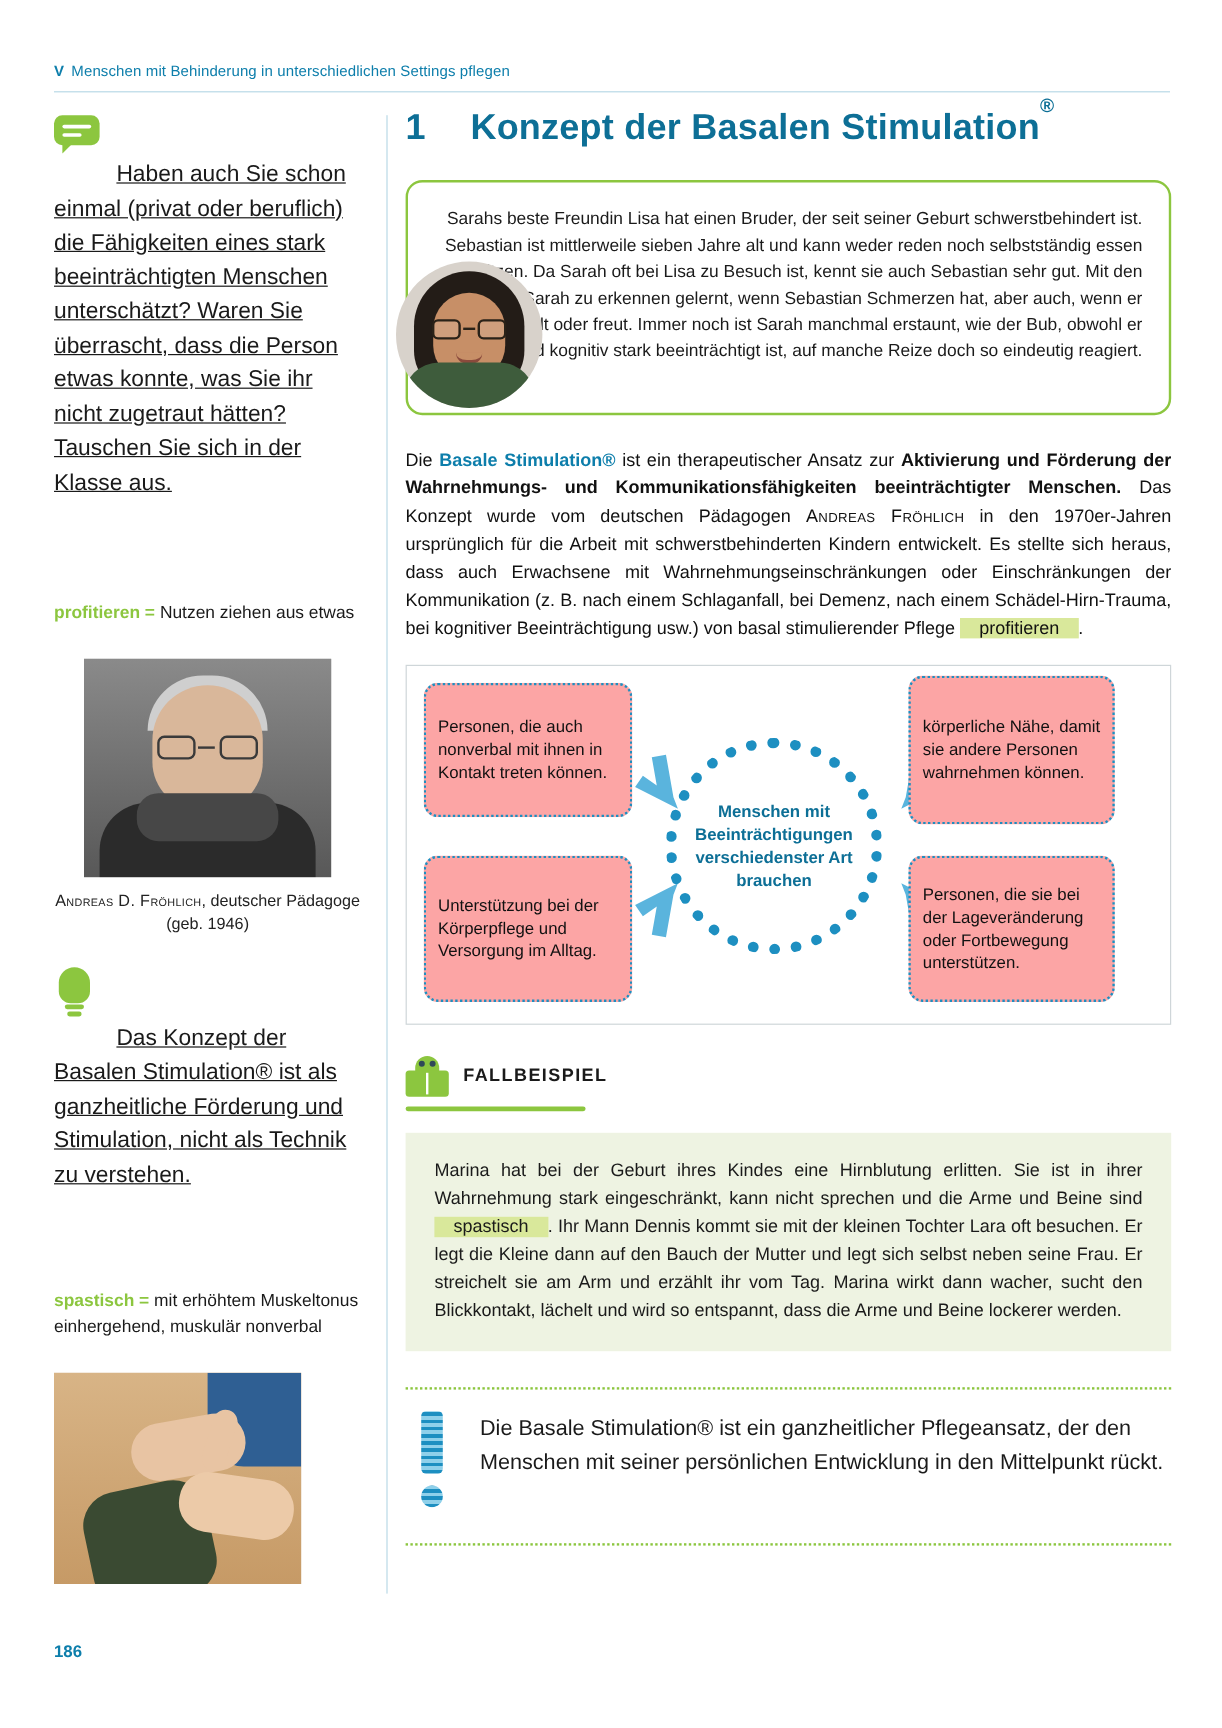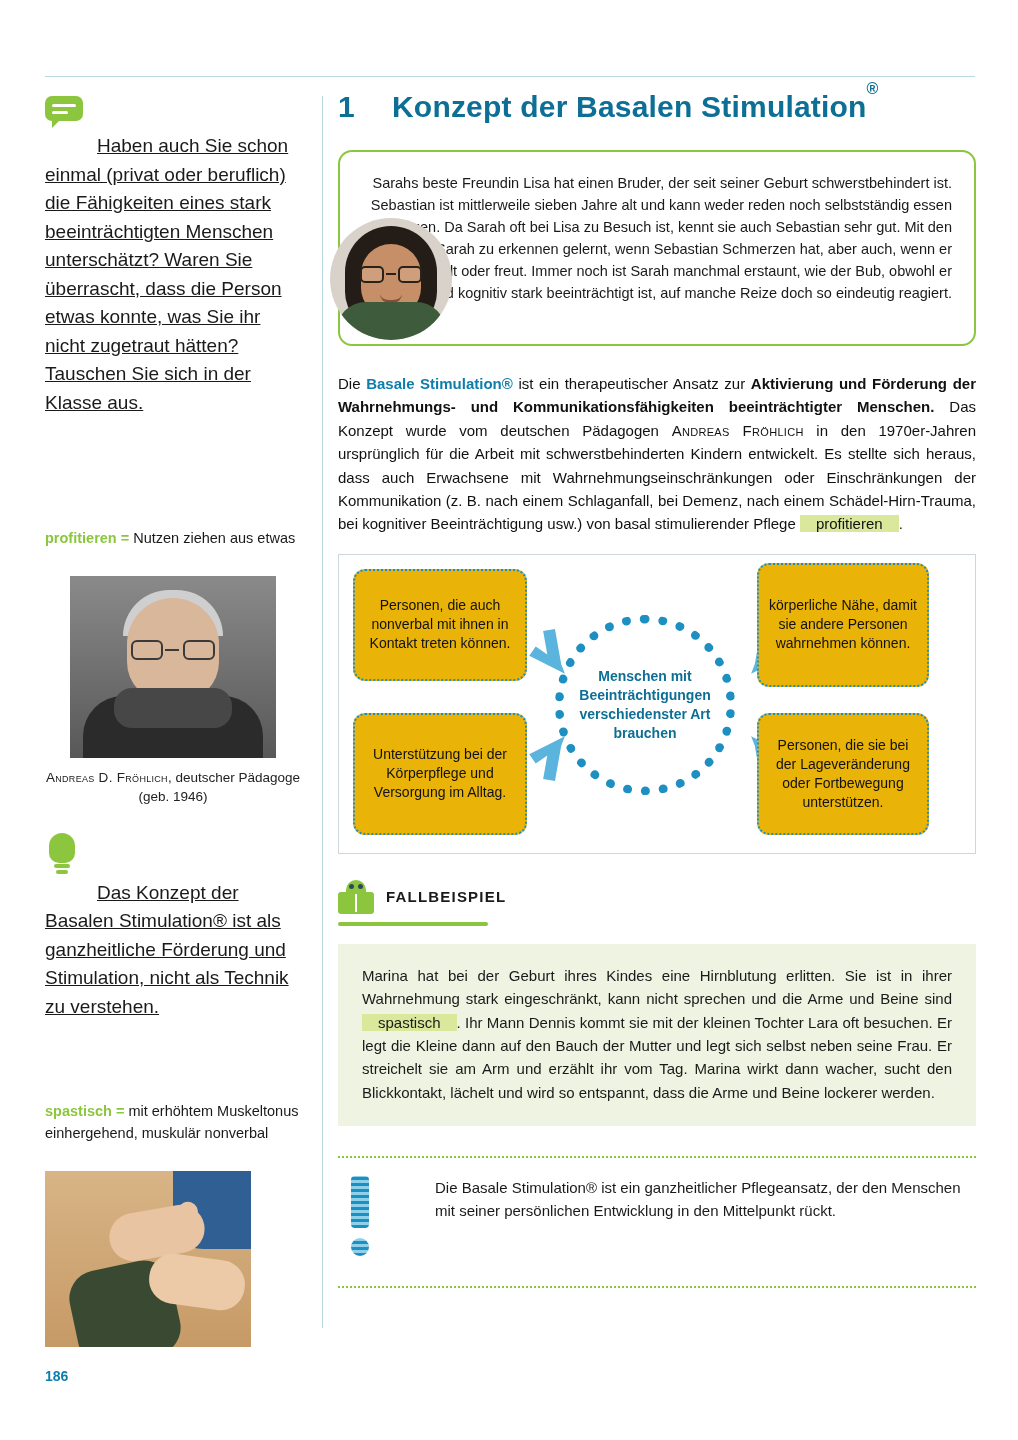--- a/index.html
+++ b/index.html
@@ -151,22 +151,22 @@
     margin-top: 18px;
     border: 1px solid #cfd6d9;
     background: #fff;
     width: 638px;
     height: 300px;
   }
   .dbox {
     position: absolute;
     border: 2px dotted #1d8fc1;
     border-radius: 12px;
-    background: #eab308;
-    text-align: center;
+    background: #fca5a5;
+    text-align: left;
     font-size: 14px;
     line-height: 1.35;
     color: #111;
     display: flex;
     align-items: center;
     justify-content: center;
     padding: 6px 10px;
   }
   .dbox.tl { left: 14px; top: 14px; width: 174px; height: 112px; }
   .dbox.bl { left: 14px; top: 158px; width: 174px; height: 122px; }
@@ -245,21 +245,21 @@
   }
   .excl .dot {
     position: absolute; left: 13px; top: 62px; width: 18px; height: 18px; border-radius: 50%;
     background: repeating-linear-gradient(0deg,#1d8fc1 0 3px, #8fd0ea 3px 6px);
   }
   .speichern-body { flex: 1; }
   .speichern-title {
     color: #0d7eab; font-weight: 700; font-size: 14.5px; letter-spacing: .6px;
     margin-bottom: 10px;
   }
-  .speichern-text { font-size: 15px; line-height: 1.56; margin-left: 35px; }
+  .speichern-text { font-size: 18px; line-height: 1.56; }
   .dots-rule.bottom { margin-top: 26px; }
 
   
   .m-block { margin-bottom: 26px; }
   .m-text { font-size: 19px; line-height: 1.5; text-decoration: underline; }
   .speech-icon {
     position: relative; width: 46px; height: 34px; margin-bottom: 2px;
   }
   .speech-icon .b1 {
     position: absolute; left: 0; top: 0; width: 38px; height: 25px; border-radius: 7px;
@@ -351,36 +351,39 @@
   .pagenum {
     position: absolute; left: 45px; top: 1368px;
     font-size: 14px; color: #0d7eab; font-weight: 700;
   }
 </style>
 </head>
 <body>
 
 <div class="page">
 
+  <div class="runhead">
+    <span class="numeral">V</span><span>Menschen mit Behinderung in unterschiedlichen Settings pflegen</span>
+  </div>
   <div class="runhead-rule"></div>
 
   <div class="vrule"></div>
 
   <div class="margin-col">
 
     <div class="m-block">
       <div class="speech-icon">
         <div class="b1"></div>
         <div class="line a"></div>
         <div class="line b"></div>
       </div>
       <div class="m-text hang">Haben auch Sie schon einmal (privat oder beruflich) die Fähigkeiten eines stark beeinträchtigten Menschen unterschätzt? Waren Sie überrascht, dass die Person etwas konnte, was Sie ihr nicht zugetraut hätten? Tauschen Sie sich in der Klasse aus.</div>
     </div>
 
-    <div class="m-block" style="margin-top:111px;">
+    <div class="m-block" style="margin-top:84px;">
       <div class="glossary">
         <span class="term">profitieren =</span>
         <span>Nutzen ziehen aus etwas</span>
       </div>
     </div>
 
     <div class="m-block">
       <div class="photo">
         <div class="bg"></div>
         <div class="hair"></div>

